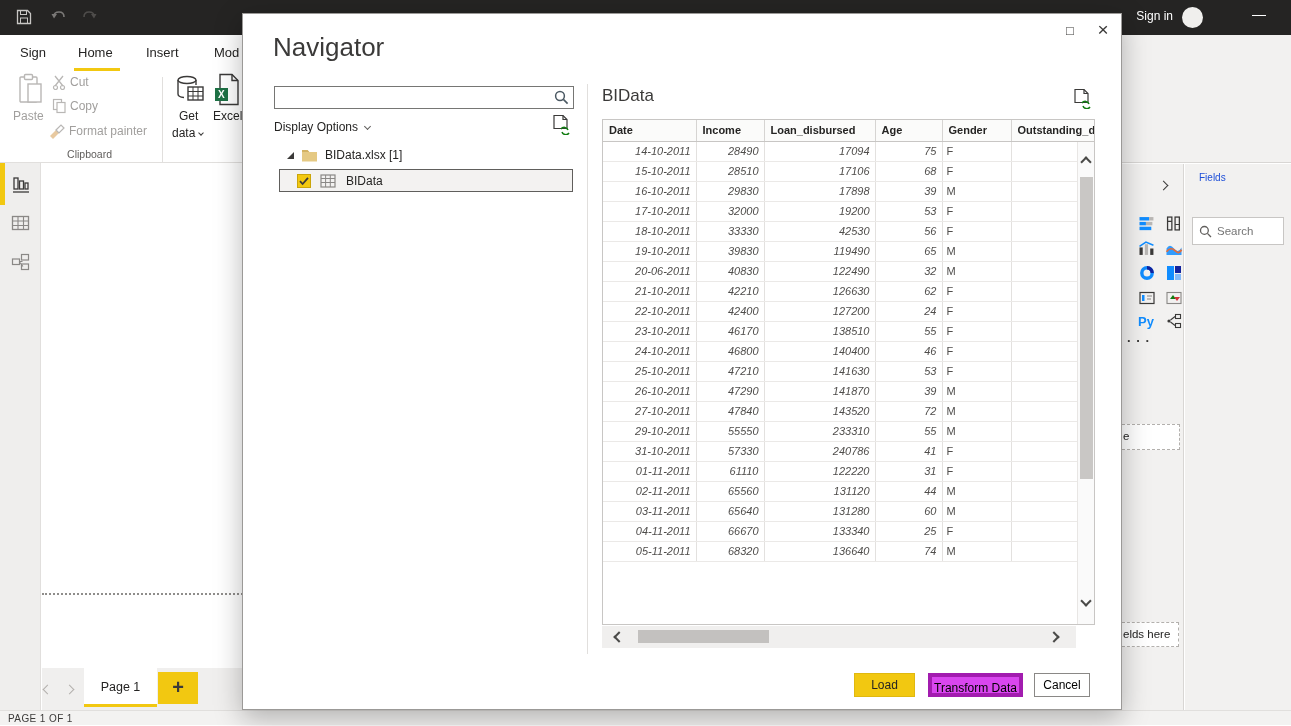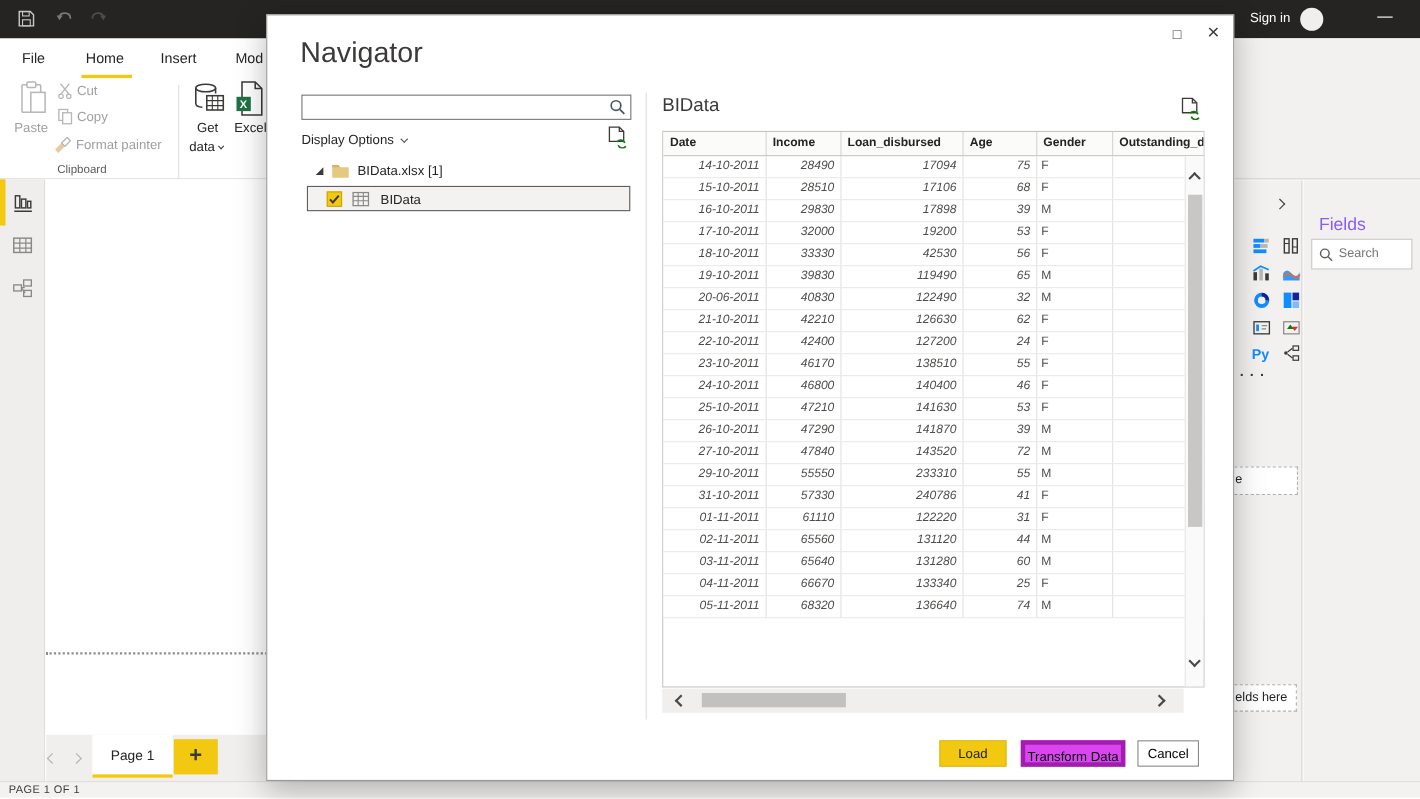--- a/index.html
+++ b/index.html
@@ -12,21 +12,21 @@
   #titlebar .tb-ico { position:absolute; top:8px; width:18px; height:18px; }
   #signin { position:absolute; top:9px; right:118px; color:#fff; font-size:12px; cursor:default; }
   #avatar { position:absolute; top:7px; right:88px; width:21px; height:21px; border-radius:50%; background:#f0efed; }
   #minimize { position:absolute; top:6px; right:20px; color:#fff; font-size:14px; width:24px; text-align:center; }
 
   
   #ribbon { position:absolute; left:0; top:35px; width:1291px; height:128px; background:#fff; border-bottom:1px solid #e1dfdd; }
   .rtab { position:absolute; top:10px; font-size:13px; color:#252423; }
   #tab-underline { position:absolute; top:33px; left:74px; width:46px; height:3px; background:#F2C811; }
   .rlabel-dis { color:#a19f9d; font-size:12px;text-align:center; }
-  .grp-label { position:absolute; top:113px; left:52px; width:60px; text-align:left; font-size:10.5px; color:#605e5c; }
+  .grp-label { position:absolute; top:113px; left:52px; width:60px; text-align:right; font-size:10.5px; color:#605e5c; }
   .vsep { position:absolute; top:42px; left:162px; width:1px; height:102px; background:#e1dfdd; }
 
   
   #leftrail { position:absolute; left:0; top:163px; width:41px; height:547px; background:#efeeed; border-right:1px solid #e1dfdd; }
   #rail-active { position:absolute; left:0; top:0; width:5px; height:42px; background:#F2C811; }
   .rail-ico { position:absolute; left:11px; width:19px; height:19px; }
 
   
   #canvas { position:absolute; left:42px; top:163px; width:1080px; height:505px; background:#fff; }
   #canvas-dotted { position:absolute; left:42px; top:593px; width:1080px; height:0; border-top:2px dotted #8f8d8b; }
@@ -36,21 +36,21 @@
   .pnav { position:absolute; top:14px; width:10px; height:10px; }
   #page-tab { position:absolute; left:42px; top:0; width:73px; height:39px; background:#fff; border-bottom:3px solid #F2C811; text-align:center; line-height:39px; font-size:12.5px; }
   #page-add { position:absolute; left:116px; top:4px; width:40px; height:32px; background:#F2C811; color:#3b3a39; font-size:20px; font-weight:bold; text-align:center; line-height:30px; }
   #statusbar { position:absolute; left:0; top:710px; width:1291px; height:15px; background:#f3f2f1; border-top:1px solid #e1dfdd; }
   #statusbar span { position:absolute; left:8px; top:2px; font-size:10px; letter-spacing:.4px; color:#3b3a39; }
 
   
   #right-top { position:absolute; left:1122px; top:35px; width:169px; height:128px; background:#f2f1f0; border-bottom:1px solid #d8d6d4; }
   #viz-strip { position:absolute; left:1122px; top:164px; width:62px; height:546px; background:#f2f1f0; border-right:1px solid #d8d6d4; }
   #fields-pane { position:absolute; left:1185px; top:164px; width:106px; height:546px; background:#f2f1f0; }
-  #fields-title { position:absolute; left:14px; top:32px; font-size:16px; color:#8b5cf6; }
+  #fields-title { position:absolute; left:14px; top:8px; font-size:10px; color:#1d4ed8; }
   #fields-search { position:absolute; left:7px; top:53px; width:92px; height:28px; background:#fff; border:1px solid #c8c6c4; }
   #fields-search input { position:absolute; left:24px; top:4px; width:62px; height:18px; border:none; outline:none; font-size:11.5px; color:#605e5c; background:transparent; font-family:"Liberation Sans",sans-serif; }
   .chev { display:inline-block; width:7px; height:7px; border-right:1.6px solid #3b3a39; border-bottom:1.6px solid #3b3a39; }
   #pane-collapse { position:absolute; left:38px; top:18px; transform:rotate(-45deg); }
   .vizico { position:absolute; width:20px; height:17px;margin-left:12px; }
   #viz-more { position:absolute; left:5px; top:166px; font-size:13px; font-weight:bold; color:#3b3a39; letter-spacing:1px; }
   .dashbox { position:absolute; background:#fff; border:1px dashed #b3b0ad; border-left:none; font-size:11.5px; color:#252423; overflow:hidden; white-space:nowrap; padding:5px 4px 0 1px; }
 
   
   #dialog { position:absolute; left:242px; top:13px; width:880px; height:697px; background:#fff;
@@ -124,21 +124,21 @@
         <path d="M14 8 Q14 4 9 4 Q4 4 4 9" fill="none" stroke="#4f4d4b" stroke-width="1.6"></path>
         <path d="M16.5 6 L11 6 L14 10.5 Z" fill="#4f4d4b"></path>
       </svg>
   </span>
   <span id="signin">Sign in</span>
   <span id="avatar"></span>
   <span id="minimize">—</span>
 </div>
 
 <div id="ribbon">
-  <span class="rtab" style="left:20px">File</span>
+  <span class="rtab" style="left:20px">Sign</span>
   <span class="rtab" style="left:78px">Home</span>
   <span class="rtab" style="left:146px">Insert</span>
   <span class="rtab" style="left:214px">Mod</span>
   <div id="tab-underline"></div>
 
   <div class="abs" style="left:8px;top:38px;width:44px;height:72px">
     <span class="abs" style="left:10px;top:0">
       <svg width="26" height="32" viewBox="0 0 26 32">
           <rect x="2" y="4" width="17" height="25" rx="1" fill="none" stroke="#b9b7b5" stroke-width="1.4"></rect>
           <rect x="6.5" y="1.5" width="8" height="5" rx="1" fill="#fff" stroke="#b9b7b5" stroke-width="1.4"></rect>

